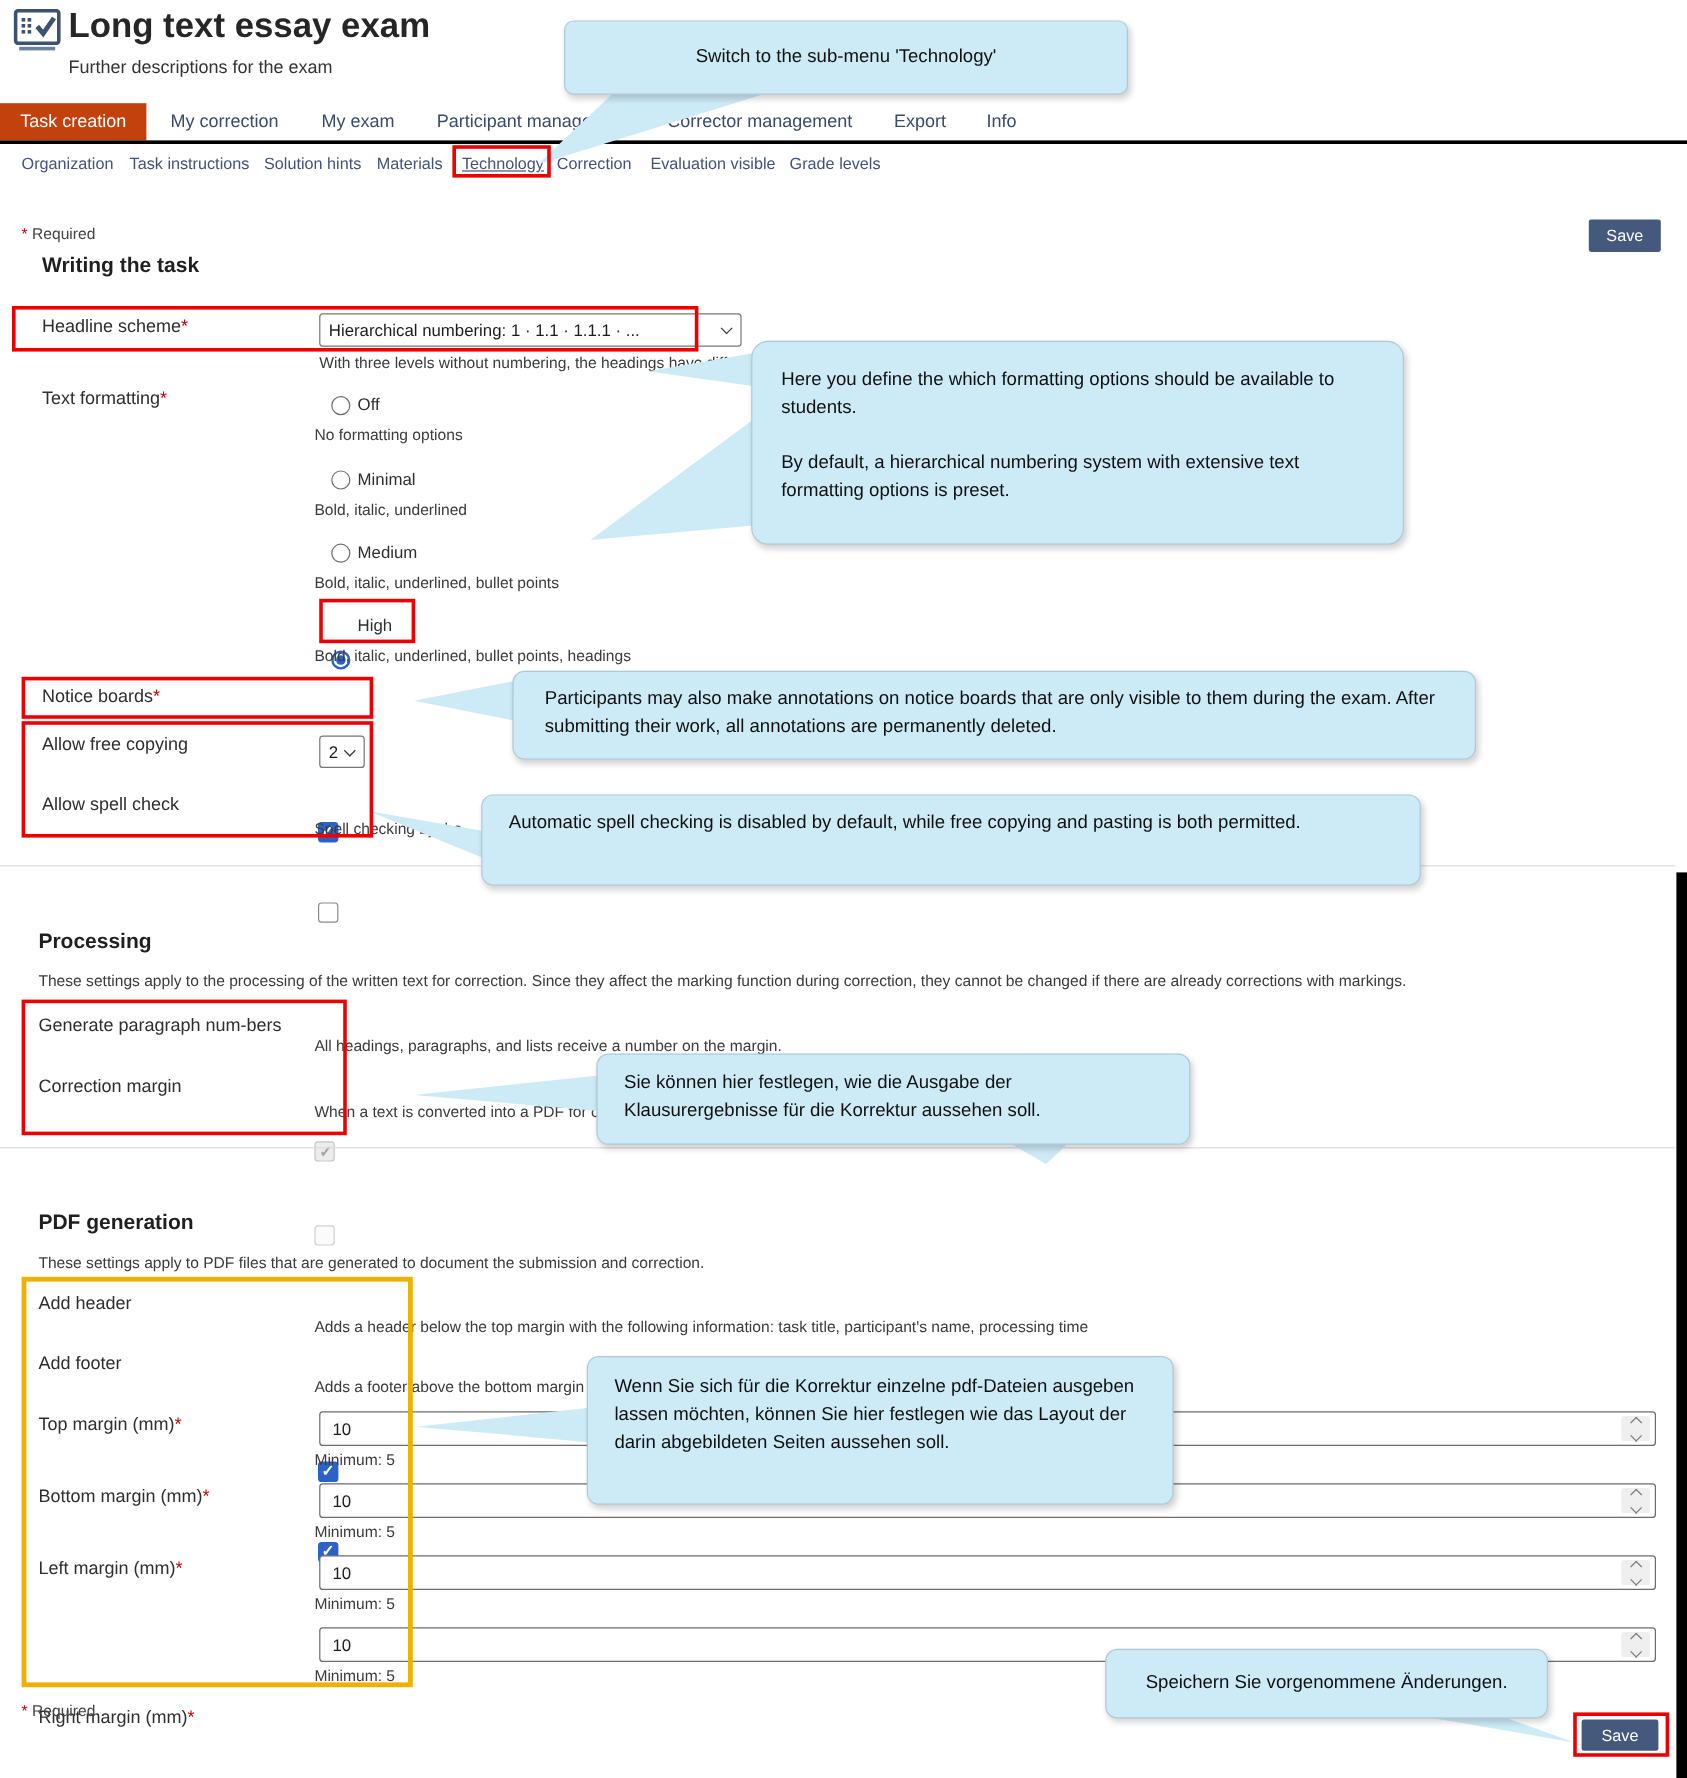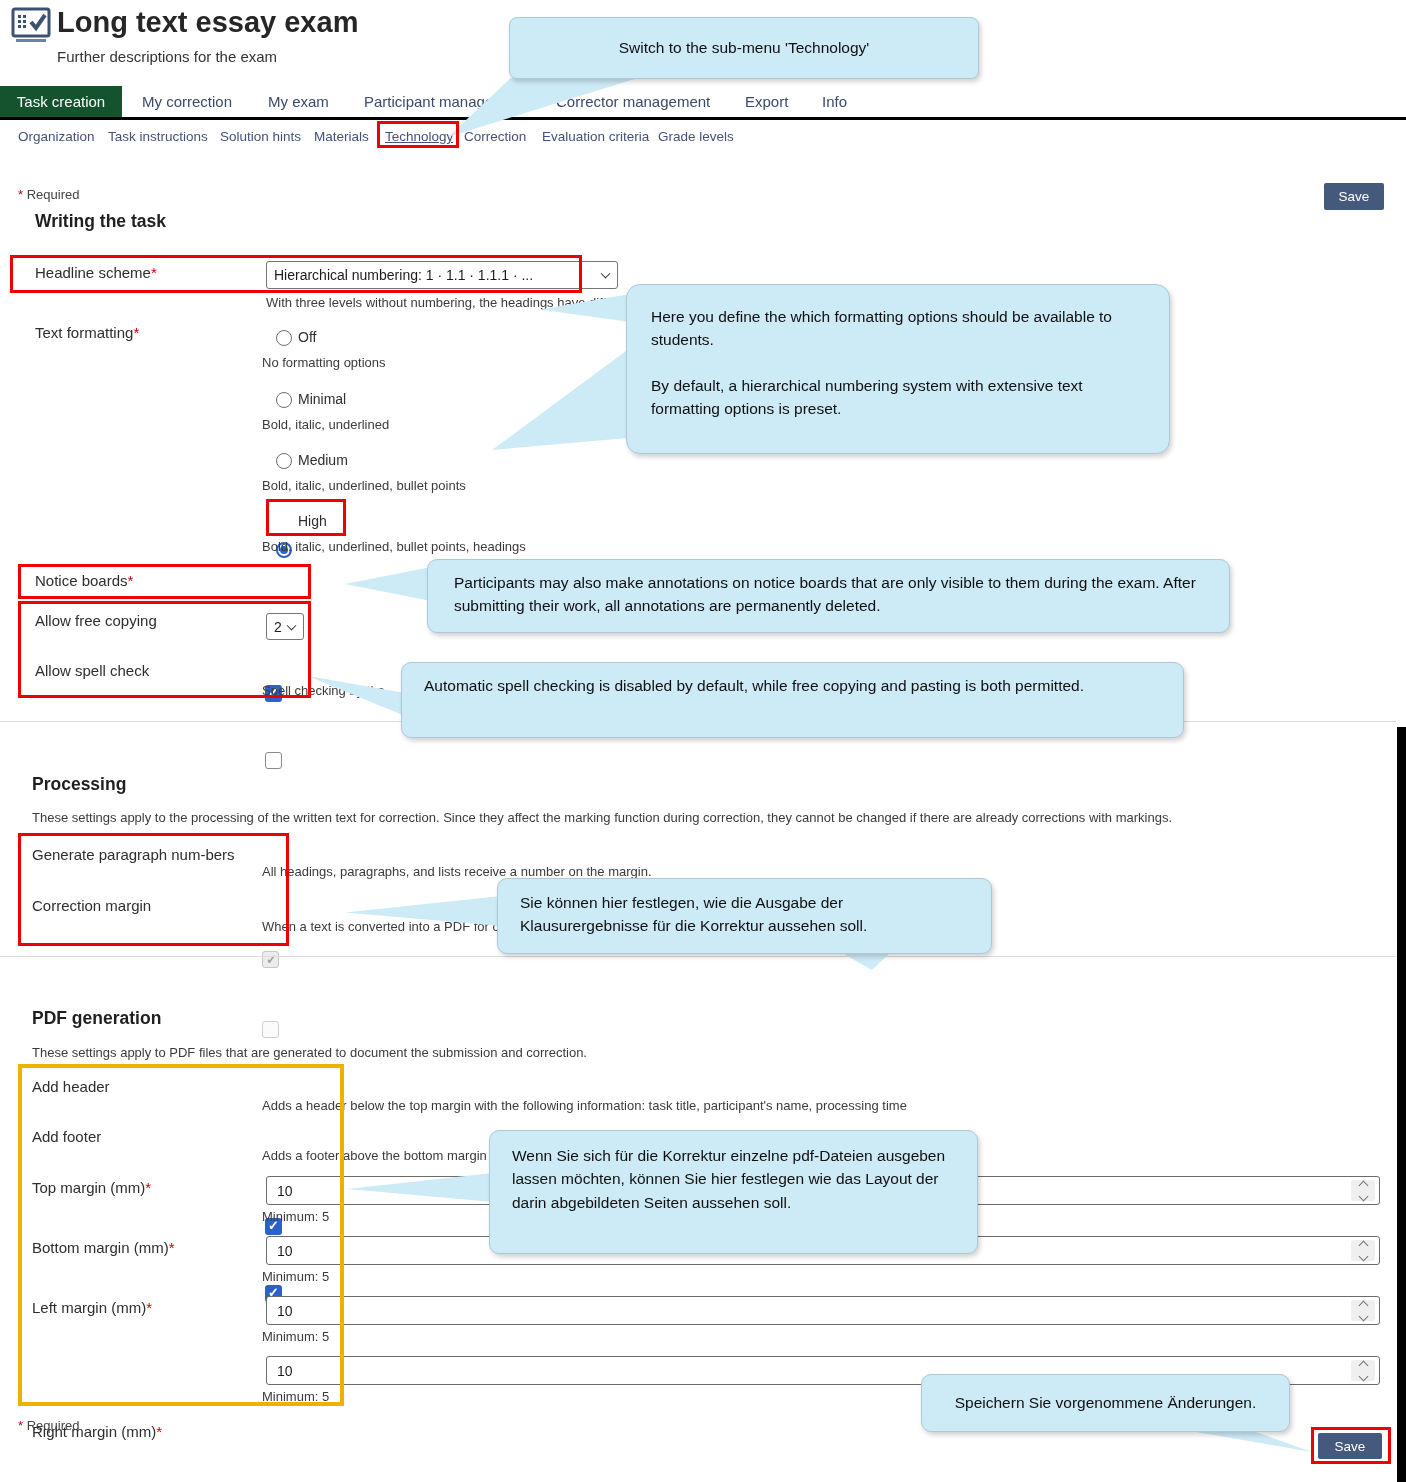--- a/index.html
+++ b/index.html
@@ -4,21 +4,21 @@
 <style>
   * { box-sizing: border-box; margin: 0; padding: 0; }
   body { background: #fff; font-family: "Liberation Sans", sans-serif; }
   .page { position: relative; width: 1406px; height: 1482px; background: #fff; overflow: hidden; }
   .abs { position: absolute; }
 
   .app-title { font-size: 29px; font-weight: 700; color: #262626; }
   .app-subtitle { font-size: 15px; color: #333; }
 
   .tabbar-underline { background: #000; }
-  .tab-active { background: #14532d; color: #fff; font-size: 15px; display: flex; align-items: center; justify-content: center; }
+  .tab-active { background: #c2410c; color: #fff; font-size: 15px; display: flex; align-items: center; justify-content: center; }
   .tab { font-size: 15px; color: #3a4a6b; cursor: pointer; }
 
   .subnav-item { font-size: 13.5px; color: #44517b; cursor: pointer; }
   .subnav-item.current { text-decoration: underline; }
 
   .req-note { font-size: 13px; color: #444; }
   .star { color: #cc0000; }
 
   .btn-save { background: #44597c; color: #fff; font-size: 13.5px; border: none; border-radius: 2px;
               display: flex; align-items: center; justify-content: center; cursor: pointer; }
@@ -90,21 +90,21 @@
   <div class="abs tab" style="left:745px;top:93px;">Export</div>
   <div class="abs tab" style="left:822px;top:93px;">Info</div>
   <div class="abs tabbar-underline" style="left:0;top:117px;width:1406px;height:3px;"></div>
 
   <div class="abs subnav-item" style="left:18px;top:129px;">Organization</div>
   <div class="abs subnav-item" style="left:108px;top:129px;">Task instructions</div>
   <div class="abs subnav-item" style="left:220px;top:129px;">Solution hints</div>
   <div class="abs subnav-item" style="left:314px;top:129px;">Materials</div>
   <div class="abs subnav-item current" style="left:385px;top:129px;">Technology</div>
   <div class="abs subnav-item" style="left:464px;top:129px;">Correction</div>
-  <div class="abs subnav-item" style="left:542px;top:129px;">Evaluation criteria</div>
+  <div class="abs subnav-item" style="left:542px;top:129px;">Evaluation visible</div>
   <div class="abs subnav-item" style="left:658px;top:129px;">Grade levels</div>
 
   <div class="abs req-note" style="left:18px;top:187px;">
     <span class="star">*</span>
     <span>Required</span>
   </div>
   <button class="abs btn-save" style="left:1324px;top:183px;width:60px;height:27px;">Save</button>
 
   <div class="abs section-heading" style="left:35px;top:211px;">Writing the task</div>
 
@@ -225,21 +225,21 @@
       </span>
   </div>
   <div class="abs help-text" style="left:262px;top:1389px;">Minimum: 5</div>
 
   <div class="abs req-note" style="left:18px;top:1418px;">
     <span class="star">*</span>
     <span>Required</span>
   </div>
   <button class="abs btn-save" style="left:1318px;top:1433px;width:64px;height:26px;">Save</button>
 
-  <div class="abs tooltip" style="left:470px;top:17px;width:470px;height:62px;display:flex;align-items:center;justify-content:center;border-radius:8px;margin-left:39px;">Switch to the sub-menu 'Technology'</div>
+  <div class="abs tooltip" style="left:470px;top:17px;width:470px;height:62px;display:flex;align-items:center;justify-content:center;border-radius:8px;">Switch to the sub-menu 'Technology'</div>
   <div class="abs tail" style="left:448px;top:78px;width:190px;height:59px;clip-path:polygon(33% 0,100% 0,0 100%);"></div>
 
   <div class="abs tooltip" style="left:626px;top:284px;width:544px;height:170px;border-radius:14px;padding:20px 24px;">
     <div>Here you define the which formatting options should be available to students.</div>
     <div style="margin-top:22px;">By default, a hierarchical numbering system with extensive text formatting options is preset.</div>
   </div>
   <div class="abs tail" style="left:540px;top:294px;width:90px;height:28px;clip-path:polygon(100% 0,100% 100%,0 55%);"></div>
   <div class="abs tail" style="left:492px;top:348px;width:138px;height:102px;clip-path:polygon(100% 0,100% 88%,0 100%);"></div>
 
   <div class="abs tooltip" style="left:427px;top:559px;width:803px;height:74px;padding:11px 26px;">Participants may also make annotations on notice boards that are only visible to them during the exam. After submitting their work, all annotations are permanently deleted.</div>

